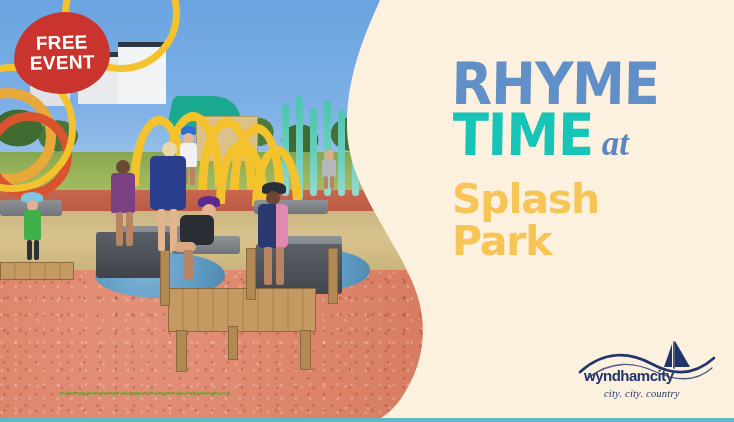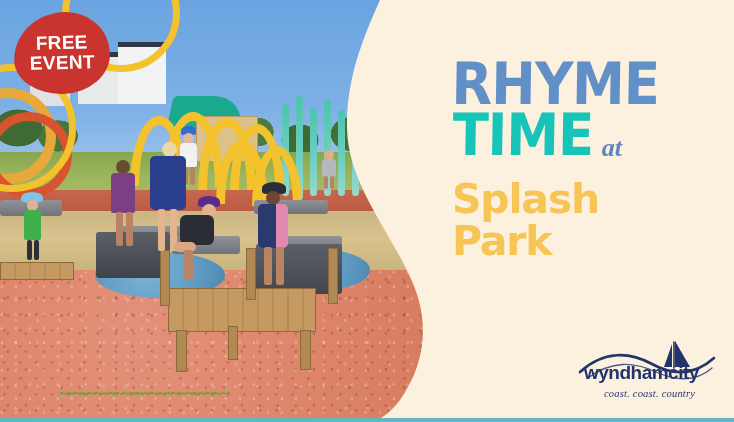--- a/index.html
+++ b/index.html
@@ -205,21 +205,21 @@
     line-height:0.98;
     letter-spacing:-1px;
     color:#16C4B8;
     transform: scaleY(1.1) skewX(-1deg);
     transform-origin: left bottom;
   }
   .at{
     font-family:"Liberation Serif", serif;
     font-style:italic;
     font-weight:bold;
-    font-size:26px;
+    font-size:35px;
     line-height:1;
     color:#5C86BF;
     margin-left:9px;
     margin-bottom:3px;
   }
   .venue{
     margin-top:14px;
     font-family:"DejaVu Sans", sans-serif;
     font-weight:bold;
     font-size:41px;
@@ -232,21 +232,21 @@
   
   .logo{
     position:absolute;
     right:16px; bottom:22px;
     width:140px; height:62px;
   }
   .logo svg{ display:block; }
   .logo-word{
     position:absolute; left:6px; bottom:16px;
     font-family:"Liberation Sans", sans-serif;
-    font-size:19px; font-weight:bold;
+    font-size:15px; font-weight:bold;
     color:#22356B; letter-spacing:-.5px;
   }
   .logo-tag{
     position:absolute; left:26px; bottom:1px;
     font-family:"Liberation Serif", serif;
     font-size:10.5px; font-style:italic;
     color:#22356B; letter-spacing:.2px;
   }
 </style>
 </head>
@@ -400,17 +400,17 @@
       <path d="M2 34 C 26 12, 52 14, 74 26 C 94 37, 116 38, 136 20" stroke="#22356B" stroke-width="2.6" fill="none" stroke-linecap="round"></path>
       <path d="M10 40 C 34 22, 56 24, 78 34 C 98 43, 118 44, 134 30" stroke="#22356B" stroke-width="1.3" fill="none" stroke-linecap="round" opacity=".8"></path>
 
       <path d="M96 30 L 96 4" stroke="#22356B" stroke-width="1.6" stroke-linecap="round"></path>
 
       <path d="M97 3 L 112 29 L 97 29 Z" fill="#22356B"></path>
 
       <path d="M94 6 L 86 29 L 94 29 Z" fill="#22356B"></path>
     </svg>
     <div class="logo-word">wyndhamcity</div>
-    <div class="logo-tag">coast. coast. country</div>
+    <div class="logo-tag">city. city. country</div>
   </div>
 
   <div class="bottomrule"></div>
 </div>
 
 </body></html>

